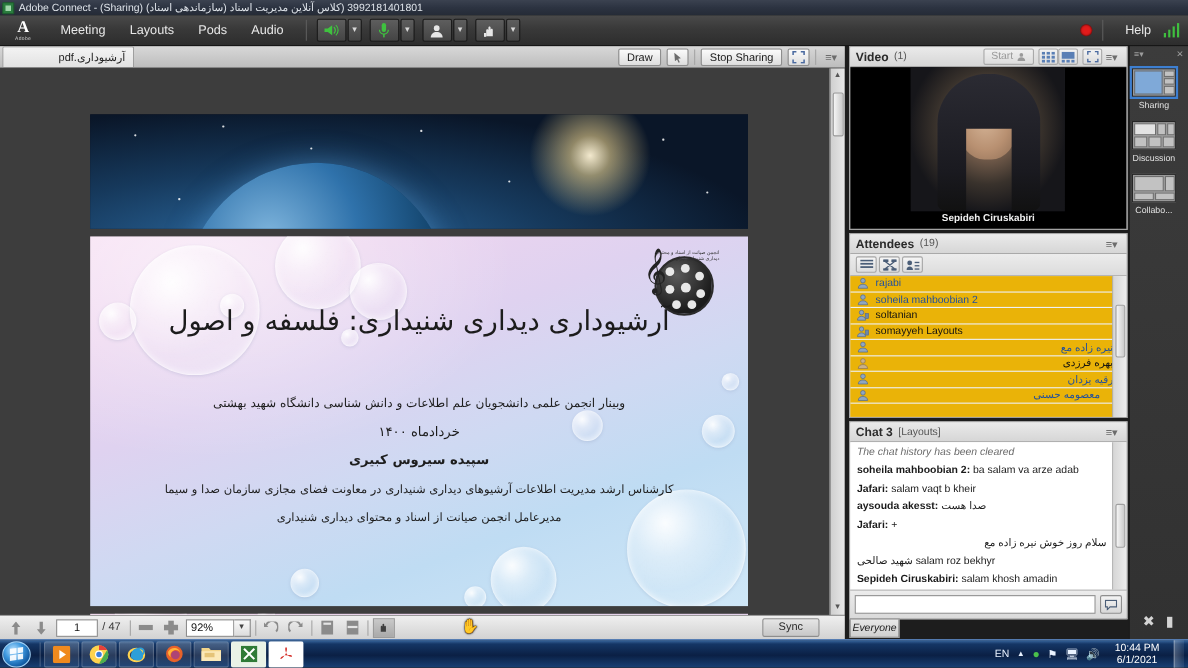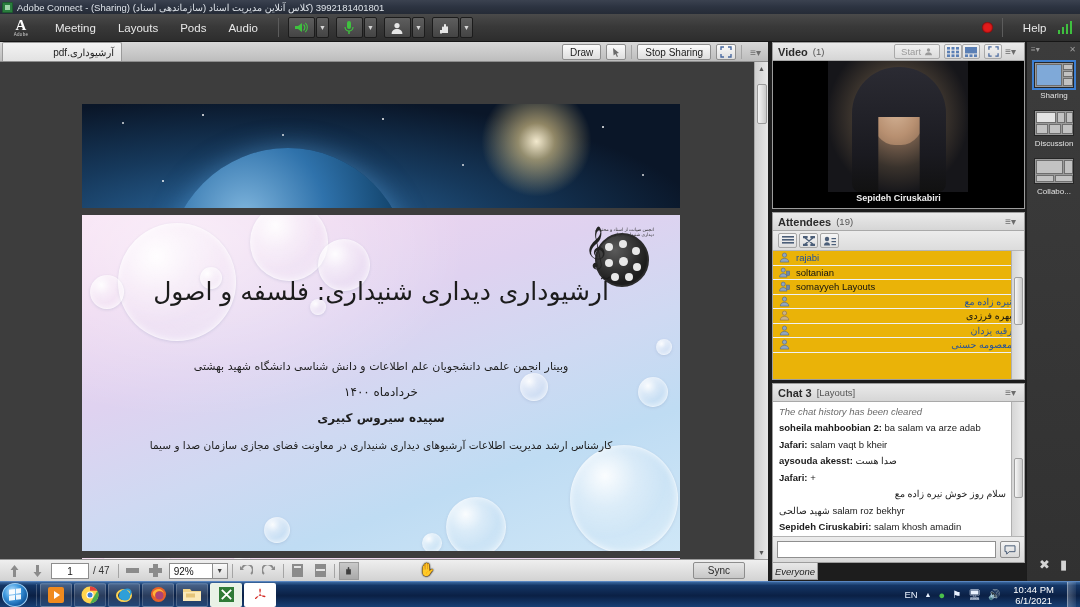--- a/index.html
+++ b/index.html
@@ -320,21 +320,21 @@
     font-size:9.5px; color:#222; display:flex; align-items:center; justify-content:center;
   }
 
   
   .layoutbar{
     position:absolute; left:1026px; top:42px; width:54px; height:539px;
     background:linear-gradient(to bottom,#3c3c3c,#313131); border-left:1px solid #1c1c1c;
   }
   .lb-head{ height:14px; display:flex; align-items:center; justify-content:space-between; padding:0 4px;
             color:#9d9d9d; font-size:8px; }
-  .lay-item{ width:54px; padding:6px 0 4px; display:flex; flex-direction:column; align-items:center; }
+  .lay-item{ width:44px; padding:6px 0 4px; display:flex; flex-direction:column; align-items:center; }
   .lay-thumb{ width:40px; height:26px; background:#9a9a9a; border:1px solid #262626; position:relative; }
   .lay-thumb.sel{ outline:2px solid #3d7fd1; }
   .lay-thumb .pane{ position:absolute; background:#c2c2c2; border:1px solid #6e6e6e; }
   .lay-thumb.sel .pane.main{ background:#7fa9d8; }
   .lay-label{ margin-top:3px; font-size:8px; color:#e2e2e2; }
 
   
   .bottomicons{
     position:absolute; left:1026px; top:548px; width:54px; height:33px;
     display:flex; align-items:center; justify-content:center; gap:10px; color:#d4d4d4; font-size:13px;
@@ -503,20 +503,21 @@
             <span class="dotrow" style="left:28px;top:38px;width:8px;height:8px"></span>
           </div>
           <div class="logo-txt">انجمن صیانت از اسناد و محتوای دیداری شنیداری ایران</div>
         </div>
 
         <div class="s1title">آرشیوداری دیداری شنیداری: فلسفه و اصول</div>
         <div class="s1sub l1">وبینار انجمن علمی دانشجویان علم اطلاعات و دانش شناسی دانشگاه شهید بهشتی</div>
         <div class="s1sub l2">خردادماه ۱۴۰۰</div>
         <div class="s1sub l4">کارشناس ارشد مدیریت اطلاعات آرشیوهای دیداری شنیداری در معاونت فضای مجازی سازمان صدا و سیما</div>
         <div class="s1sub l3">سپیده سیروس کبیری</div>
+        <div class="s1sub l5">مدیرعامل انجمن صیانت از اسناد و محتوای دیداری شنیداری</div>
       </div>
 
       <div class="slide2">
         <div class="bubble" style="left:22px;top:-28px;width:66px;height:66px;"></div>
         <div class="bubble" style="left:152px;top:-6px;width:16px;height:16px;"></div>
 
       </div>
 
       <div class="scrollstrip">
         <span class="arw" style="top:3px">▲</span>
@@ -684,20 +685,29 @@
     <div class="attn-list">
       <div class="attn-row">
         <span class="person-ico">
           <svg width="11" height="11" viewBox="0 0 12 12">
               <circle cx="6" cy="3.4" r="2.3" fill="#8fa6c2" stroke="#53698a" stroke-width=".7"></circle>
               <path d="M1.4 11c0-2.6 2-4 4.6-4s4.6 1.4 4.6 4z" fill="#8fa6c2" stroke="#53698a" stroke-width=".7"></path>
             </svg>
         </span>
         <span>rajabi</span>
       </div>
+      <div class="attn-row">
+        <span class="person-ico">
+          <svg width="11" height="11" viewBox="0 0 12 12">
+              <circle cx="6" cy="3.4" r="2.3" fill="#8fa6c2" stroke="#53698a" stroke-width=".7"></circle>
+              <path d="M1.4 11c0-2.6 2-4 4.6-4s4.6 1.4 4.6 4z" fill="#8fa6c2" stroke="#53698a" stroke-width=".7"></path>
+            </svg>
+        </span>
+        <span>soheila mahboobian 2</span>
+      </div>
       <div class="attn-row host">
         <span class="person-ico">
           <svg width="11" height="11" viewBox="0 0 12 12">
               <circle cx="4.6" cy="3.4" r="2.2" fill="#8fa6c2" stroke="#53698a" stroke-width=".7"></circle>
               <path d="M.6 11c0-2.5 1.8-3.8 4-3.8s4 1.3 4 3.8z" fill="#8fa6c2" stroke="#53698a" stroke-width=".7"></path>
               <rect x="8.2" y="4.4" width="3.4" height="5" fill="#6f88a8" stroke="#53698a" stroke-width=".6"></rect>
             </svg>
         </span>
         <span>soltanian</span>
       </div>
@@ -731,21 +741,21 @@
       </div>
       <div class="attn-row" style="direction:rtl;justify-content:center;padding-right:0;">
         <span style="flex:1">رقیه یزدان</span>
         <span class="person-ico">
           <svg width="11" height="11" viewBox="0 0 12 12">
               <circle cx="6" cy="3.4" r="2.3" fill="#8fa6c2" stroke="#53698a" stroke-width=".7"></circle>
               <path d="M1.4 11c0-2.6 2-4 4.6-4s4.6 1.4 4.6 4z" fill="#8fa6c2" stroke="#53698a" stroke-width=".7"></path>
             </svg>
         </span>
       </div>
-      <div class="attn-row" style="direction:rtl;justify-content:flex-end;padding-right:0;">
+      <div class="attn-row" style="direction:rtl;justify-content:flex-end;padding-right:12px;">
         <span style="flex:1">معصومه حسنی</span>
         <span class="person-ico">
           <svg width="11" height="11" viewBox="0 0 12 12">
               <circle cx="6" cy="3.4" r="2.3" fill="#8fa6c2" stroke="#53698a" stroke-width=".7"></circle>
               <path d="M1.4 11c0-2.6 2-4 4.6-4s4.6 1.4 4.6 4z" fill="#8fa6c2" stroke="#53698a" stroke-width=".7"></path>
             </svg>
         </span>
       </div>
     </div>
     <div class="attn-scroll">

